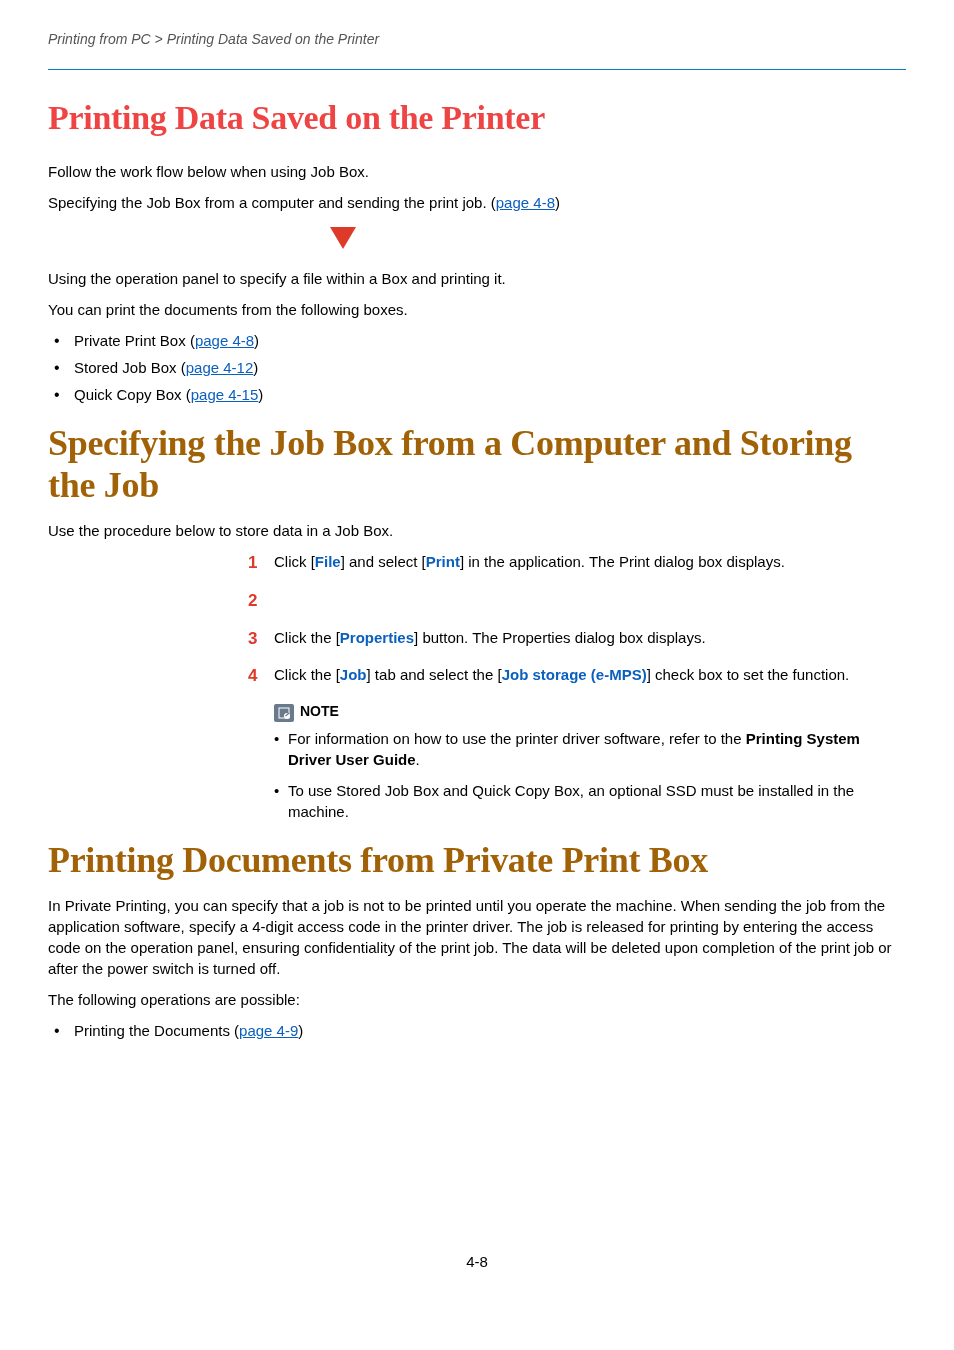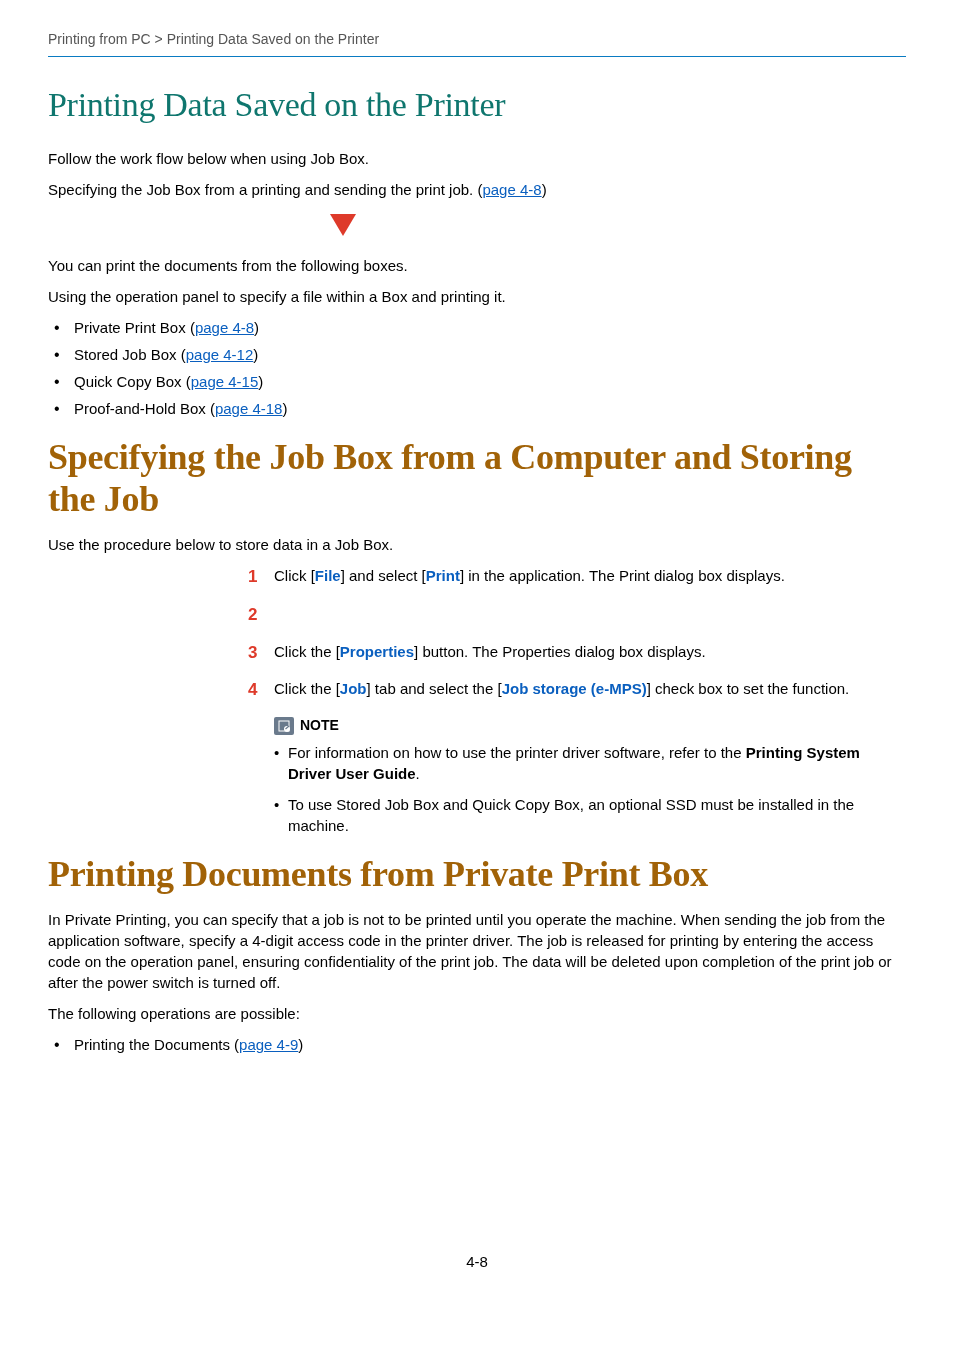--- a/index.html
+++ b/index.html
@@ -9,28 +9,29 @@
     color: #000;
     background: #fff;
     width: 954px;
     margin: 0 auto;
     padding: 30px 48px 30px 48px;
     line-height: 1.4;
   }
   .breadcrumb {
     font-size: 14px;
     color: #555;
-    padding-bottom: 6px;
+    padding-bottom: 19px;
     border-bottom: 1.5px solid #0a7bc2;
     margin-bottom: 24px;
+    font-style: italic;
   }
   h1.main-title {
-    color: #0f766e;
+    color: #ef4444;
     font-size: 34px;
-    font-weight: 400;
+    font-weight: 700;
     font-family: Georgia, 'Times New Roman', serif;
     margin-bottom: 20px;
     letter-spacing: -0.3px;
   }
   h2.sub-title {
     color: #a16207;
     font-size: 36px;
     font-weight: 900;
     font-family: Georgia, 'Times New Roman', serif;
     margin-top: 18px;
@@ -86,21 +87,21 @@
     width: 26px;
     flex-shrink: 0;
   }
   .step-body { flex: 1; }
   .note-box {
     margin-left: 226px;
     margin-top: 6px;
   }
   .note-header {
     display: flex;
-    align-items: center;
+    align-items: flex-end;
     gap: 6px;
     margin-bottom: 6px;
   }
   .note-icon {
     width: 20px;
     height: 18px;
     background: #6a7a8c;
     border-radius: 2px;
     position: relative;
     display:flex;
@@ -141,37 +142,36 @@
 </head>
 <body>
 <div class="wrapper">
 
 <div class="breadcrumb">Printing from PC &gt; Printing Data Saved on the Printer</div>
 
 <h1 class="main-title">Printing Data Saved on the Printer</h1>
 
 <p>Follow the work flow below when using Job Box.</p>
 <p>
-  <span>Specifying the Job Box from a printing and sending the print job. (</span><a class="link">page 4-8</a><span>)</span>
+  <span>Specifying the Job Box from a computer and sending the print job. (</span><a class="link">page 4-8</a><span>)</span>
 </p>
 
 <div class="down-arrow">
   <svg width="30" height="26">
         <polygon points="2,2 28,2 15,24" fill="#de3a2a"></polygon>
       </svg>
 </div>
 
+<p>Using the operation panel to specify a file within a Box and printing it.</p>
 <p>You can print the documents from the following boxes.</p>
-<p>Using the operation panel to specify a file within a Box and printing it.</p>
 
 <ul class="bullet-list">
   <li><span>Private Print Box (</span><a class="link">page 4-8</a><span>)</span></li>
   <li><span>Stored Job Box (</span><a class="link">page 4-12</a><span>)</span></li>
   <li><span>Quick Copy Box (</span><a class="link">page 4-15</a><span>)</span></li>
-  <li><span>Proof-and-Hold Box (</span><a class="link">page 4-18</a><span>)</span></li>
 </ul>
 
 <h2 class="sub-title">Specifying the Job Box from a Computer and Storing the Job</h2>
 <p>Use the procedure below to store data in a Job Box.</p>
 
 <div class="steps">
   <div class="step">
     <div class="step-num">1</div>
     <div class="step-body"><span>Click [</span><span class="bold-blue">File</span><span>] and select [</span><span class="bold-blue">Print</span><span>] in the application. The Print dialog box displays.</span></div>
   </div>

